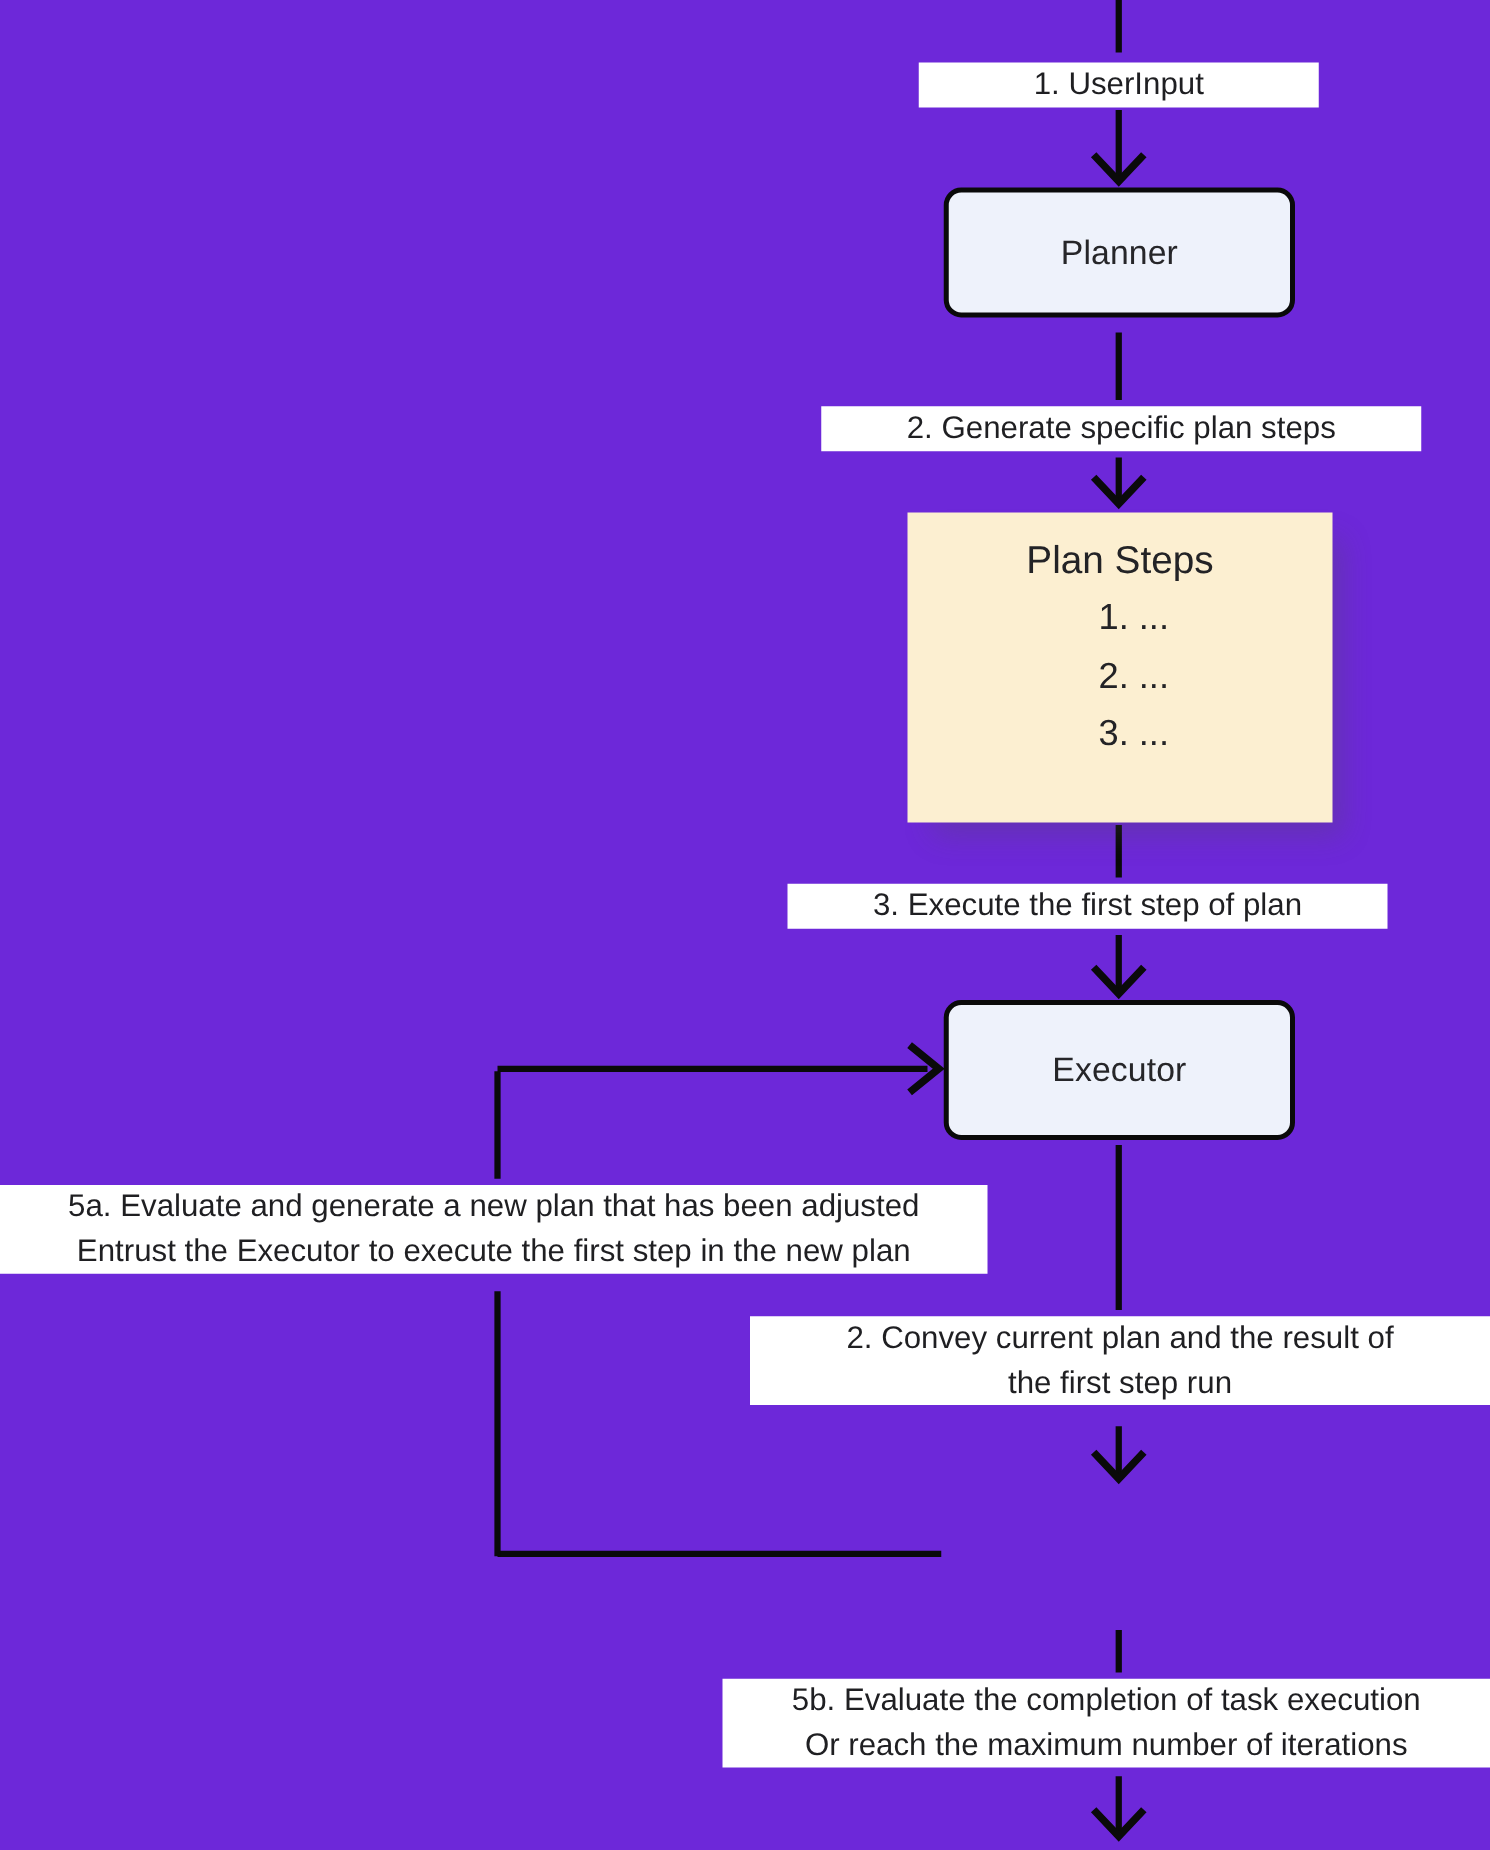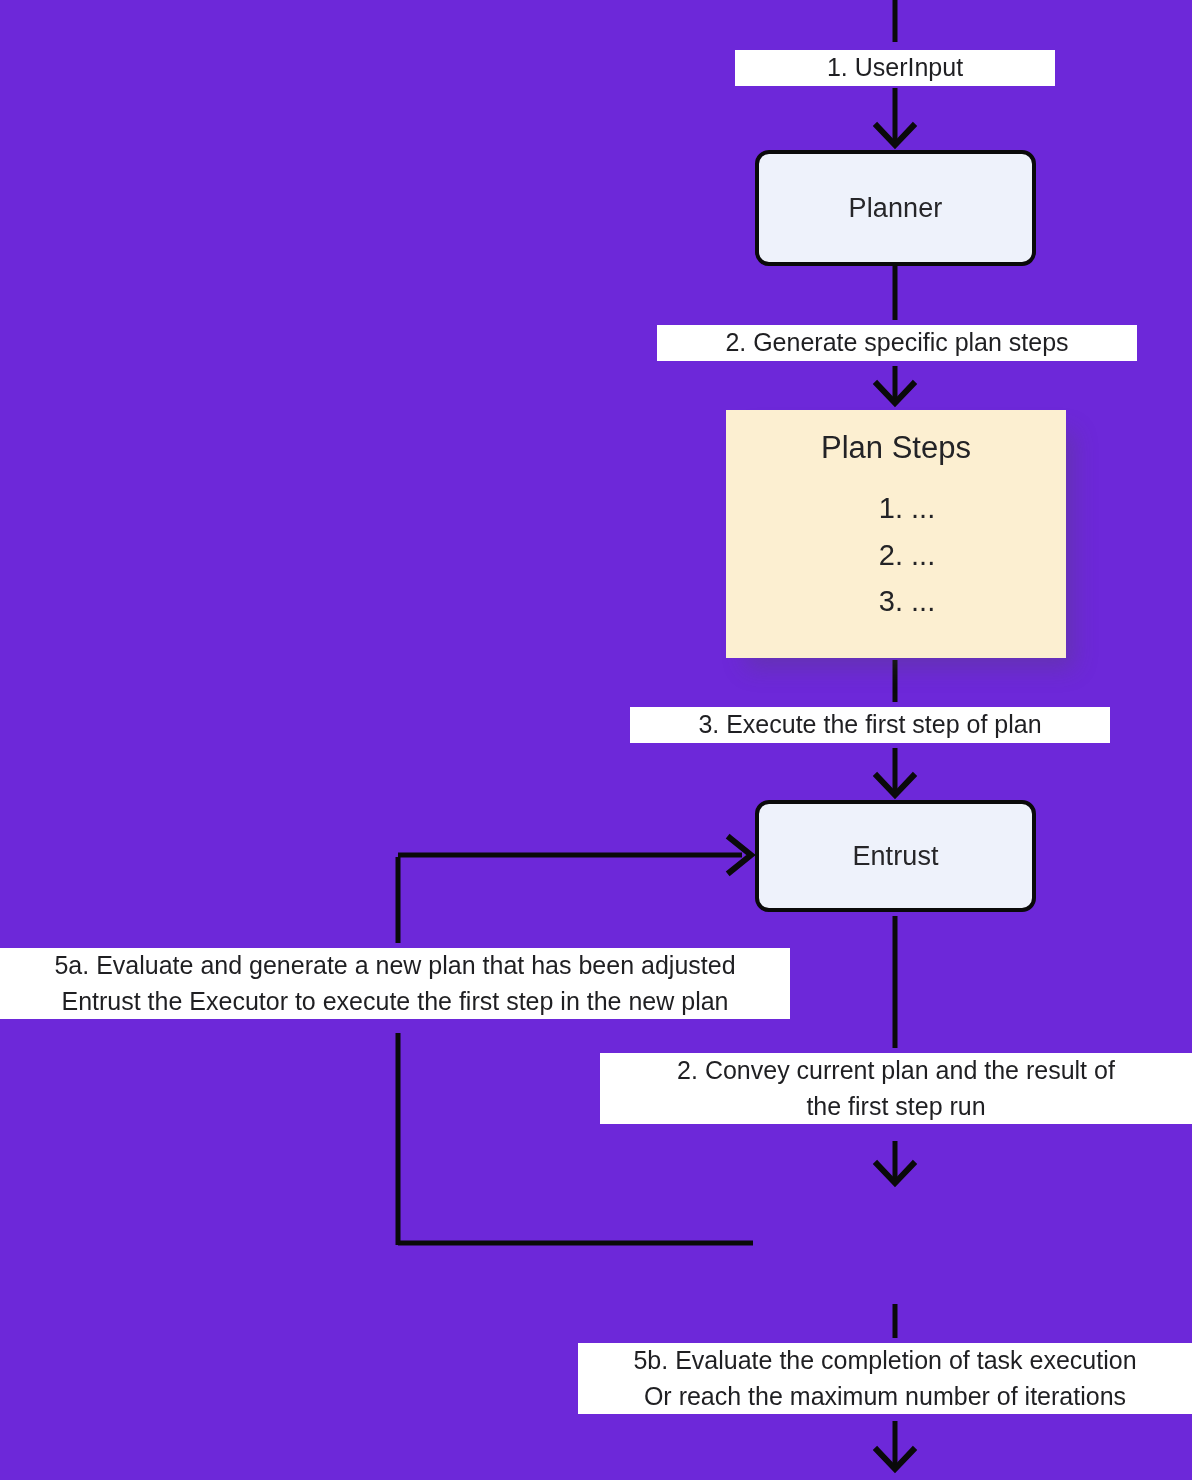--- a/index.html
+++ b/index.html
@@ -41,21 +41,21 @@
     z-index: 3;
   }
   .node-label {
     font-size: 27px;
     line-height: 1;
     color: #262629;
     letter-spacing: 0.1px;
     white-space: nowrap;
   }
 
-  #node-planner   { left: 755px; top: 150px;  width: 281px; height: 116px; }
+  #node-planner   { left: 755px; top: 150px;  width: 281px; height: 104px; }
   #node-executor  { left: 755px; top: 800px;  width: 281px; height: 112px; }
   #node-replanner { left: 755px; top: 1188px; width: 281px; height: 112px; }
 
   
   #plan-steps {
     position: absolute;
     left: 726px;
     top: 410px;
     width: 340px;
     height: 248px;
@@ -63,21 +63,21 @@
     background: #fcefd1;
     padding-top: 22px;
     z-index: 3;
     box-shadow: 14px 16px 22px -6px rgba(80, 80, 80, 0.28);
   }
   #plan-steps-title {
     text-align: center;
     font-size: 31px;
     line-height: 1.05;
     color: #232326;
-    margin-bottom: 20px;
+    margin-bottom: 6px;
   }
   .plan-step-row {
     text-align: center;
     font-size: 29px;
     line-height: 1.62;
     color: #232326;
     padding-left: 22px;
   }
 
   
@@ -162,17 +162,17 @@
   </div>
 
   <div id="plan-steps">
     <div id="plan-steps-title">Plan Steps</div>
     <div class="plan-step-row">1. ...</div>
     <div class="plan-step-row">2. ...</div>
     <div class="plan-step-row">3. ...</div>
   </div>
 
   <div class="node" id="node-executor">
-    <span class="node-label">Entrust</span>
+    <span class="node-label">Executor</span>
   </div>
 
 
 </div>
 
 </body></html>

